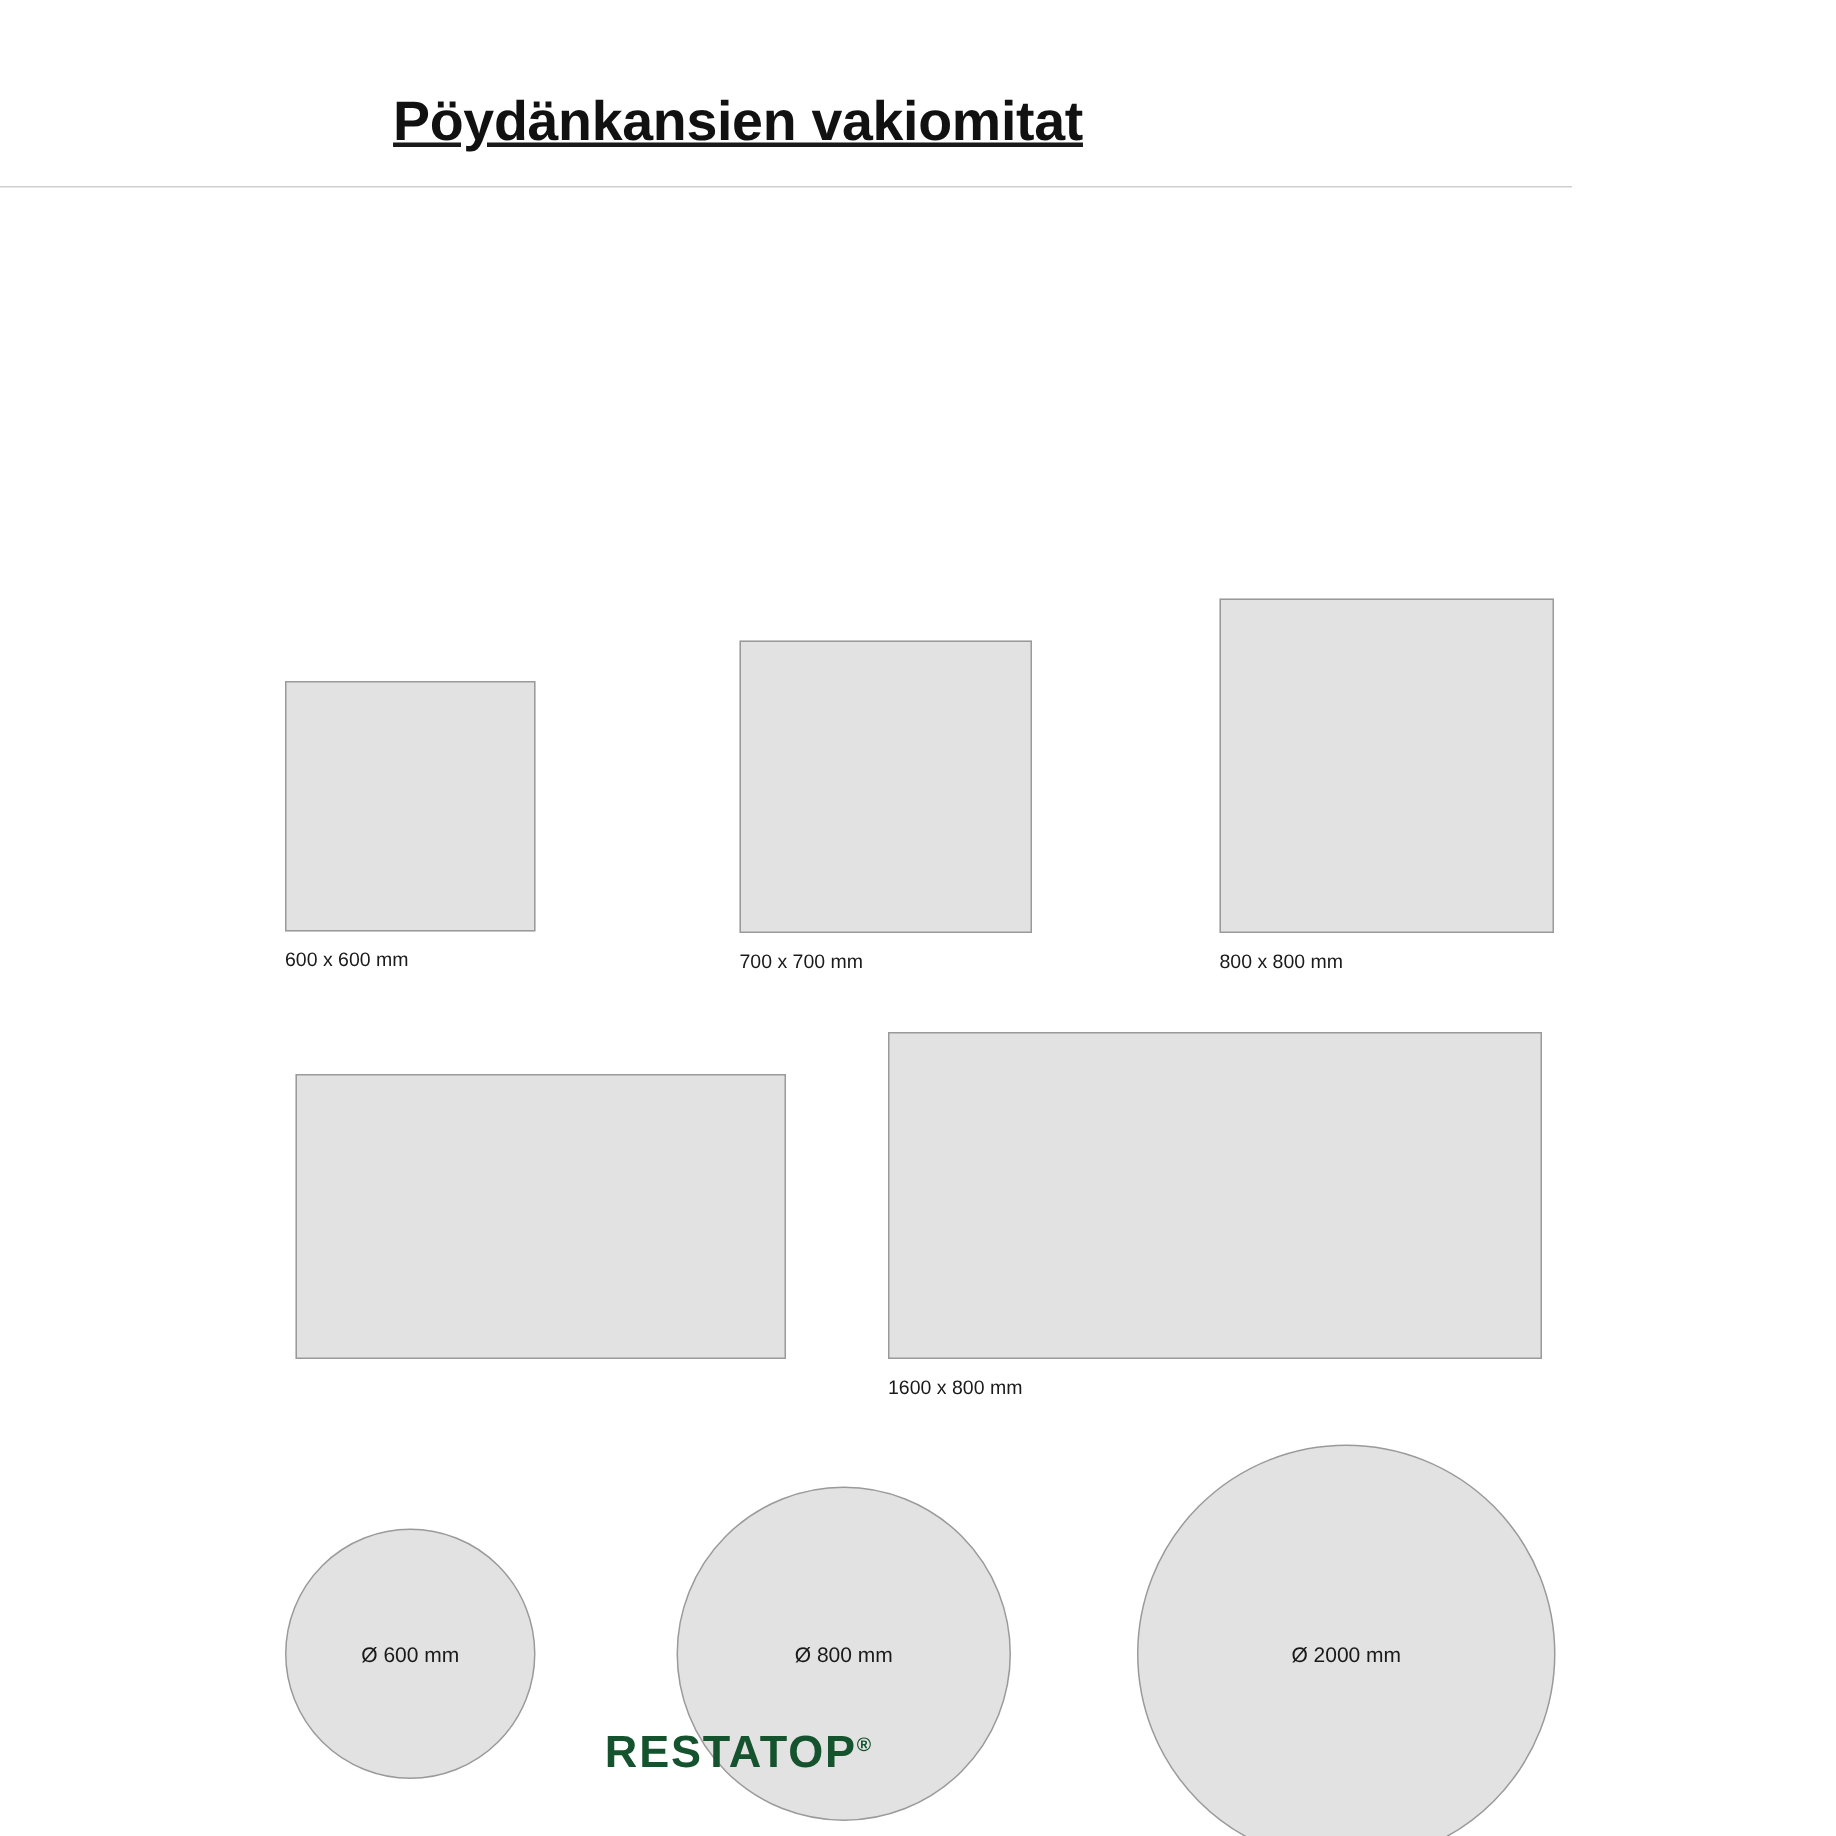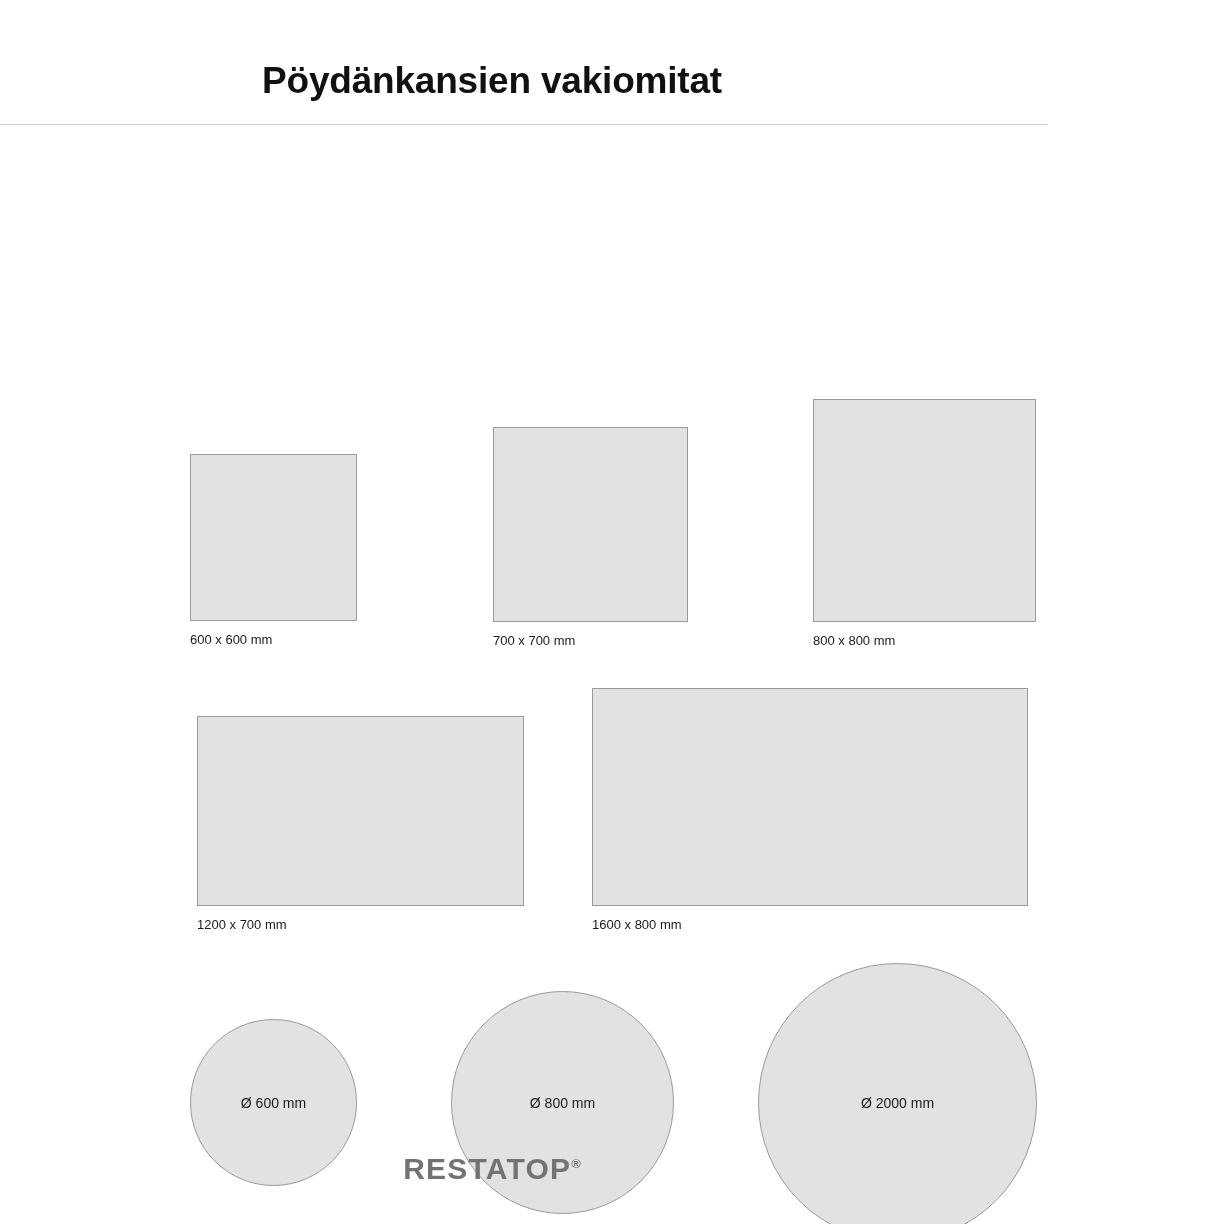--- a/index.html
+++ b/index.html
@@ -13,20 +13,21 @@
     font-family: "Liberation Sans", sans-serif;
     color: #1a1a1a;
     position: relative;
     overflow: hidden;
   }
   .page {
     width: 984px;
     height: 1224px;
     position: relative;
     box-sizing: border-box;
+    text-decoration: underline;
   }
 
   
   .title {
     text-align: center;
     font-size: 37px;
     font-weight: bold;
     letter-spacing: -0.2px;
     margin: 0;
     padding-top: 60px;
@@ -89,21 +90,21 @@
     position: absolute;
     left: 0;
     right: 0;
     bottom: 38px;
     text-align: center;
   }
   .brand {
     font-size: 30px;
     font-weight: bold;
     letter-spacing: 1.2px;
-    color: #737373;
+    color: #14532d;
     display: inline-block;
     position: relative;
   }
   .brand-reg {
     font-size: 13px;
     vertical-align: super;
     font-weight: bold;
     letter-spacing: 0;
   }
 </style>
@@ -127,21 +128,20 @@
       <div class="caption">700 x 700 mm</div>
     </div>
 
     <div class="item" style="left:813px; top:274px;">
       <div class="rect" style="width:223px; height:223px;"></div>
       <div class="caption">800 x 800 mm</div>
     </div>
 
     <div class="item" style="left:197px; top:591px;">
       <div class="rect" style="width:327px; height:190px;"></div>
-      <div class="caption">1200 x 700 mm</div>
     </div>
 
     <div class="item" style="left:592px; top:563px;">
       <div class="rect" style="width:436px; height:218px;"></div>
       <div class="caption">1600 x 800 mm</div>
     </div>
 
     <div class="circle-wrap" style="left:190px; top:894px;">
       <div class="circle" style="width:167px; height:167px;">
         <span class="circle-label">Ø 600 mm</span>

